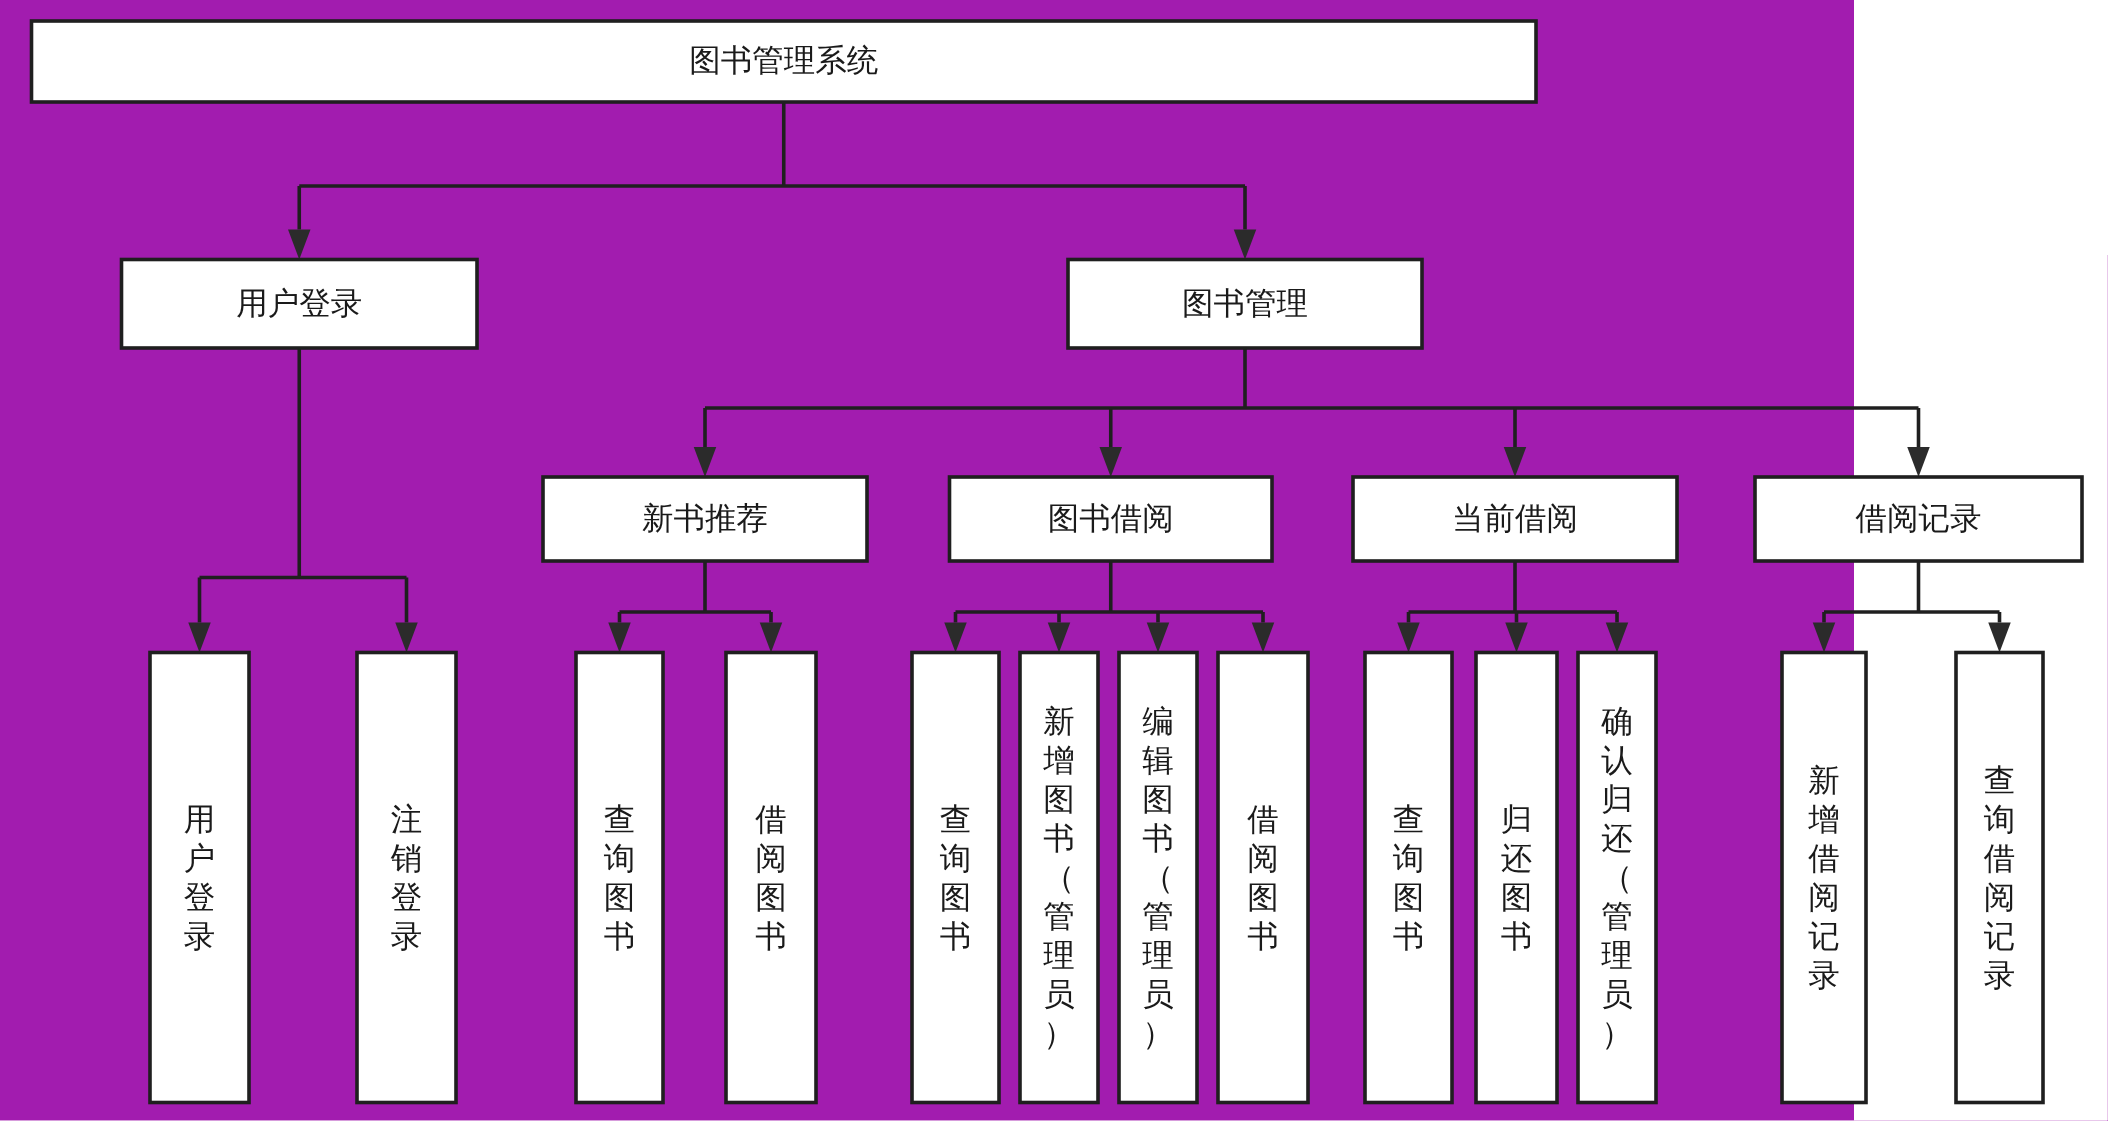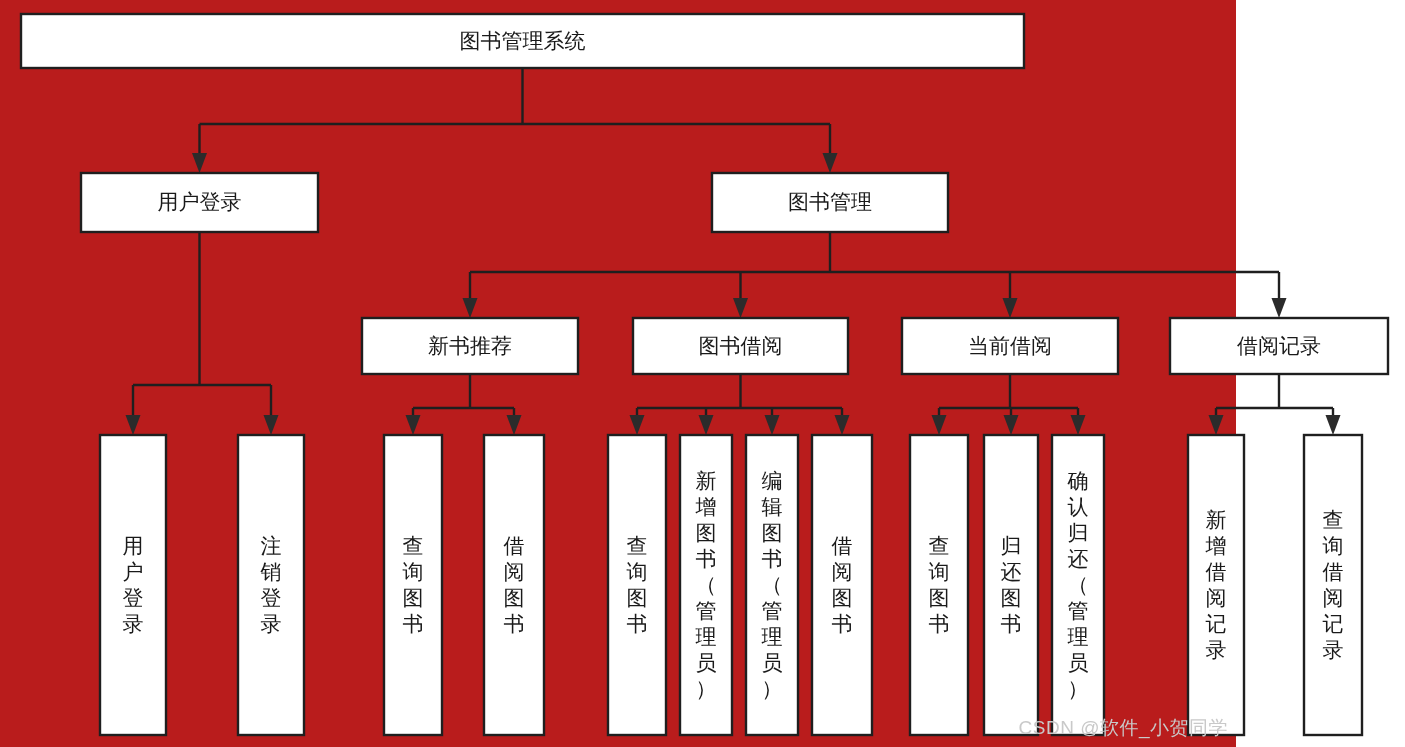--- a/index.html
+++ b/index.html
@@ -10,21 +10,21 @@
   body {
     width: 1405px;
     height: 747px;
     font-family: "Liberation Sans", "DejaVu Sans", sans-serif;
     overflow: hidden;
   }
   #diagram-root {
     position: relative;
     width: 1236px;
     height: 747px;
-    background: #b91c1c;
+    background: #a21caf;
   }
   svg#flowchart {
     position: absolute;
     left: 0;
     top: 0;
     width: 1405px;
     height: 747px;
     display: block;
   }
   .node-rect {
@@ -204,15 +204,14 @@
           <rect x="1188" y="435" width="56" height="300" class="node-rect"></rect>
           <text x="1216" class="leaf-label-v"><tspan x="1216" y="527.28">新</tspan><tspan x="1216" y="553.28">增</tspan><tspan x="1216" y="579.28">借</tspan><tspan x="1216" y="605.28">阅</tspan><tspan x="1216" y="631.28">记</tspan><tspan x="1216" y="657.28">录</tspan></text>
         </g>
         <g>
           <rect x="1304" y="435" width="58" height="300" class="node-rect"></rect>
           <text x="1333" class="leaf-label-v"><tspan x="1333" y="527.28">查</tspan><tspan x="1333" y="553.28">询</tspan><tspan x="1333" y="579.28">借</tspan><tspan x="1333" y="605.28">阅</tspan><tspan x="1333" y="631.28">记</tspan><tspan x="1333" y="657.28">录</tspan></text>
         </g>
       </g>
   </svg>
 
-  <div class="watermark-text">CSDN @软件_小贺同学</div>
 
 </div>
 
 </body></html>

